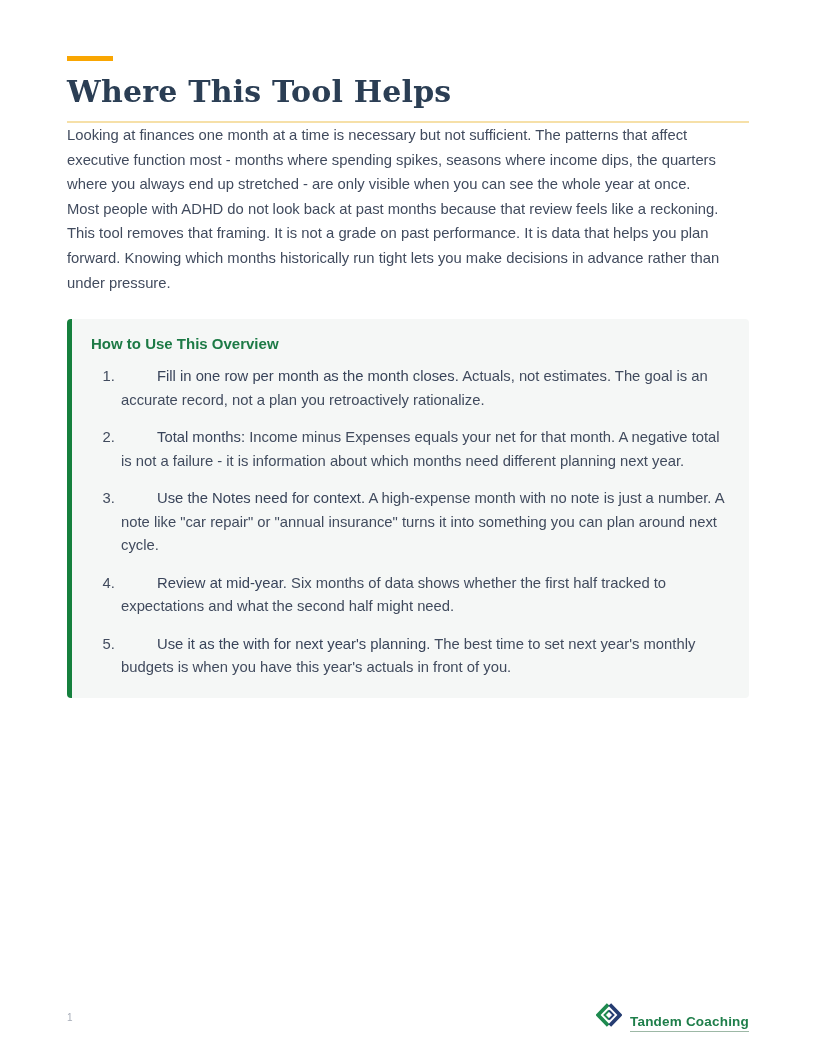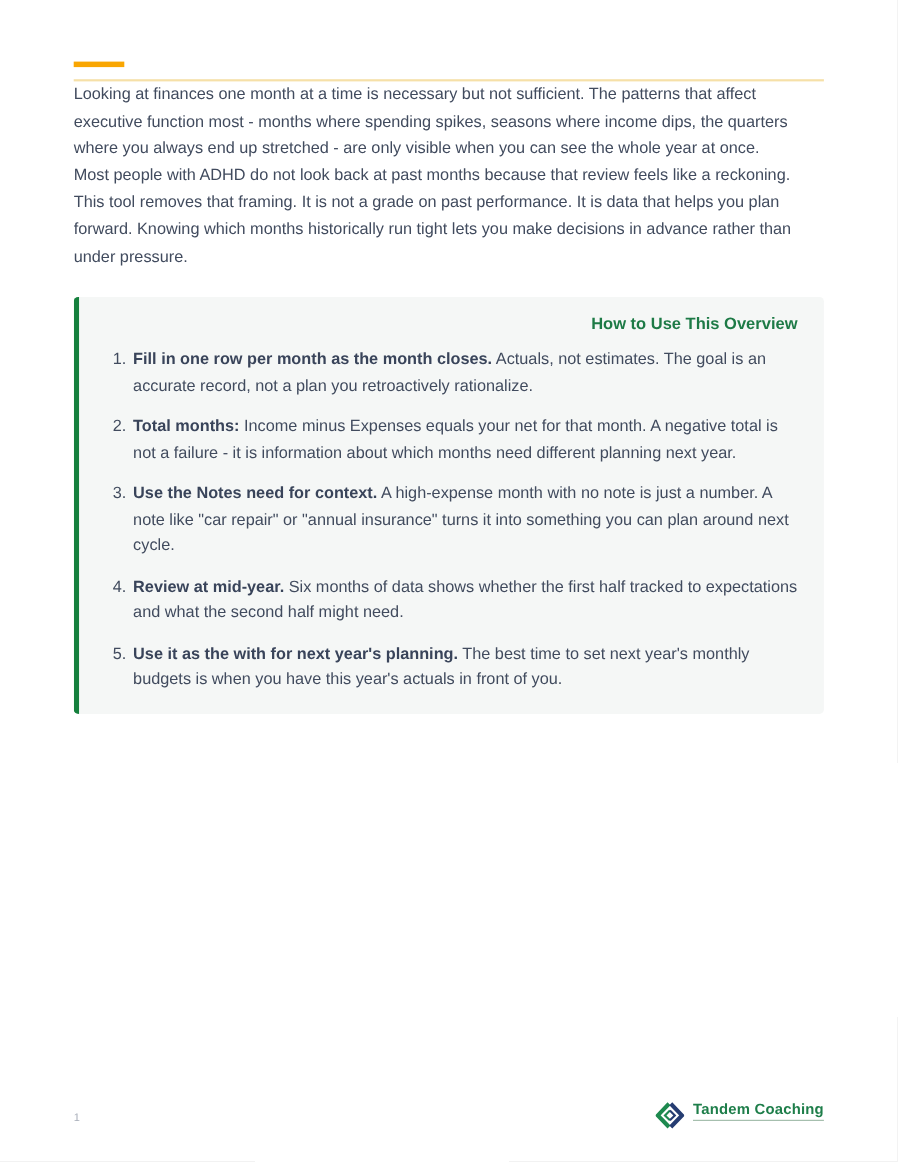--- a/index.html
+++ b/index.html
@@ -50,71 +50,71 @@
     background: #F5F7F6;
     border-left: 5px solid #15803D;
     border-radius: 4px;
     padding: 15px 24px 18px 19px;
   }
   .callout-heading {
     font-size: 15px;
     font-weight: 700;
     color: #1D7A46;
     line-height: 20px;
-    text-align: right;
   }
   .callout ol {
     margin: 11px 0 0 0;
     padding-left: 28px;
     list-style: decimal;
   }
   .callout ol li {
     font-size: 14.8px;
     line-height: 23.5px;
     color: #414B5E;
     margin-bottom: 14px;
     padding-left: 2px;
   }
   .callout ol li:last-child { margin-bottom: 0; }
-  .lead { font-weight: 700; color: #39445A; }
+  .lead { font-weight: 400; color: #39445A; margin-left: 36px; }
   .footer {
     position: absolute;
     left: 67px;
     right: 67px;
     bottom: 24px;
     display: flex;
     justify-content: space-between;
     align-items: center;
   }
   .page-number {
     font-size: 10px;
     color: #A7ADB8;
   }
   .brand {
     display: flex;
-    align-items: flex-start;
+    align-items: flex-end;
     gap: 8px;
   }
   .brand-name {
     font-size: 13.5px;
     font-weight: 700;
     color: #1E7E4A;
     letter-spacing: 0.2px;
     border-bottom: 1.5px solid #9DB8A6;
     padding-bottom: 2px;
   }
 </style>
 </head>
 <body>
 
 <div class="page">
   <div class="content">
 
     <div class="accent-bar"></div>
 
+    <h1 class="doc-title">Where This Tool Helps</h1>
 
     <div class="title-rule"></div>
 
     <div class="body-copy">
       <p>Looking at finances one month at a time is necessary but not sufficient. The patterns that affect executive function most - months where spending spikes, seasons where income dips, the quarters where you always end up stretched - are only visible when you can see the whole year at once.</p>
       <p>Most people with ADHD do not look back at past months because that review feels like a reckoning. This tool removes that framing. It is not a grade on past performance. It is data that helps you plan forward. Knowing which months historically run tight lets you make decisions in advance rather than under pressure.</p>
     </div>
 
     <div class="callout">
       <div class="callout-heading">How to Use This Overview</div>

